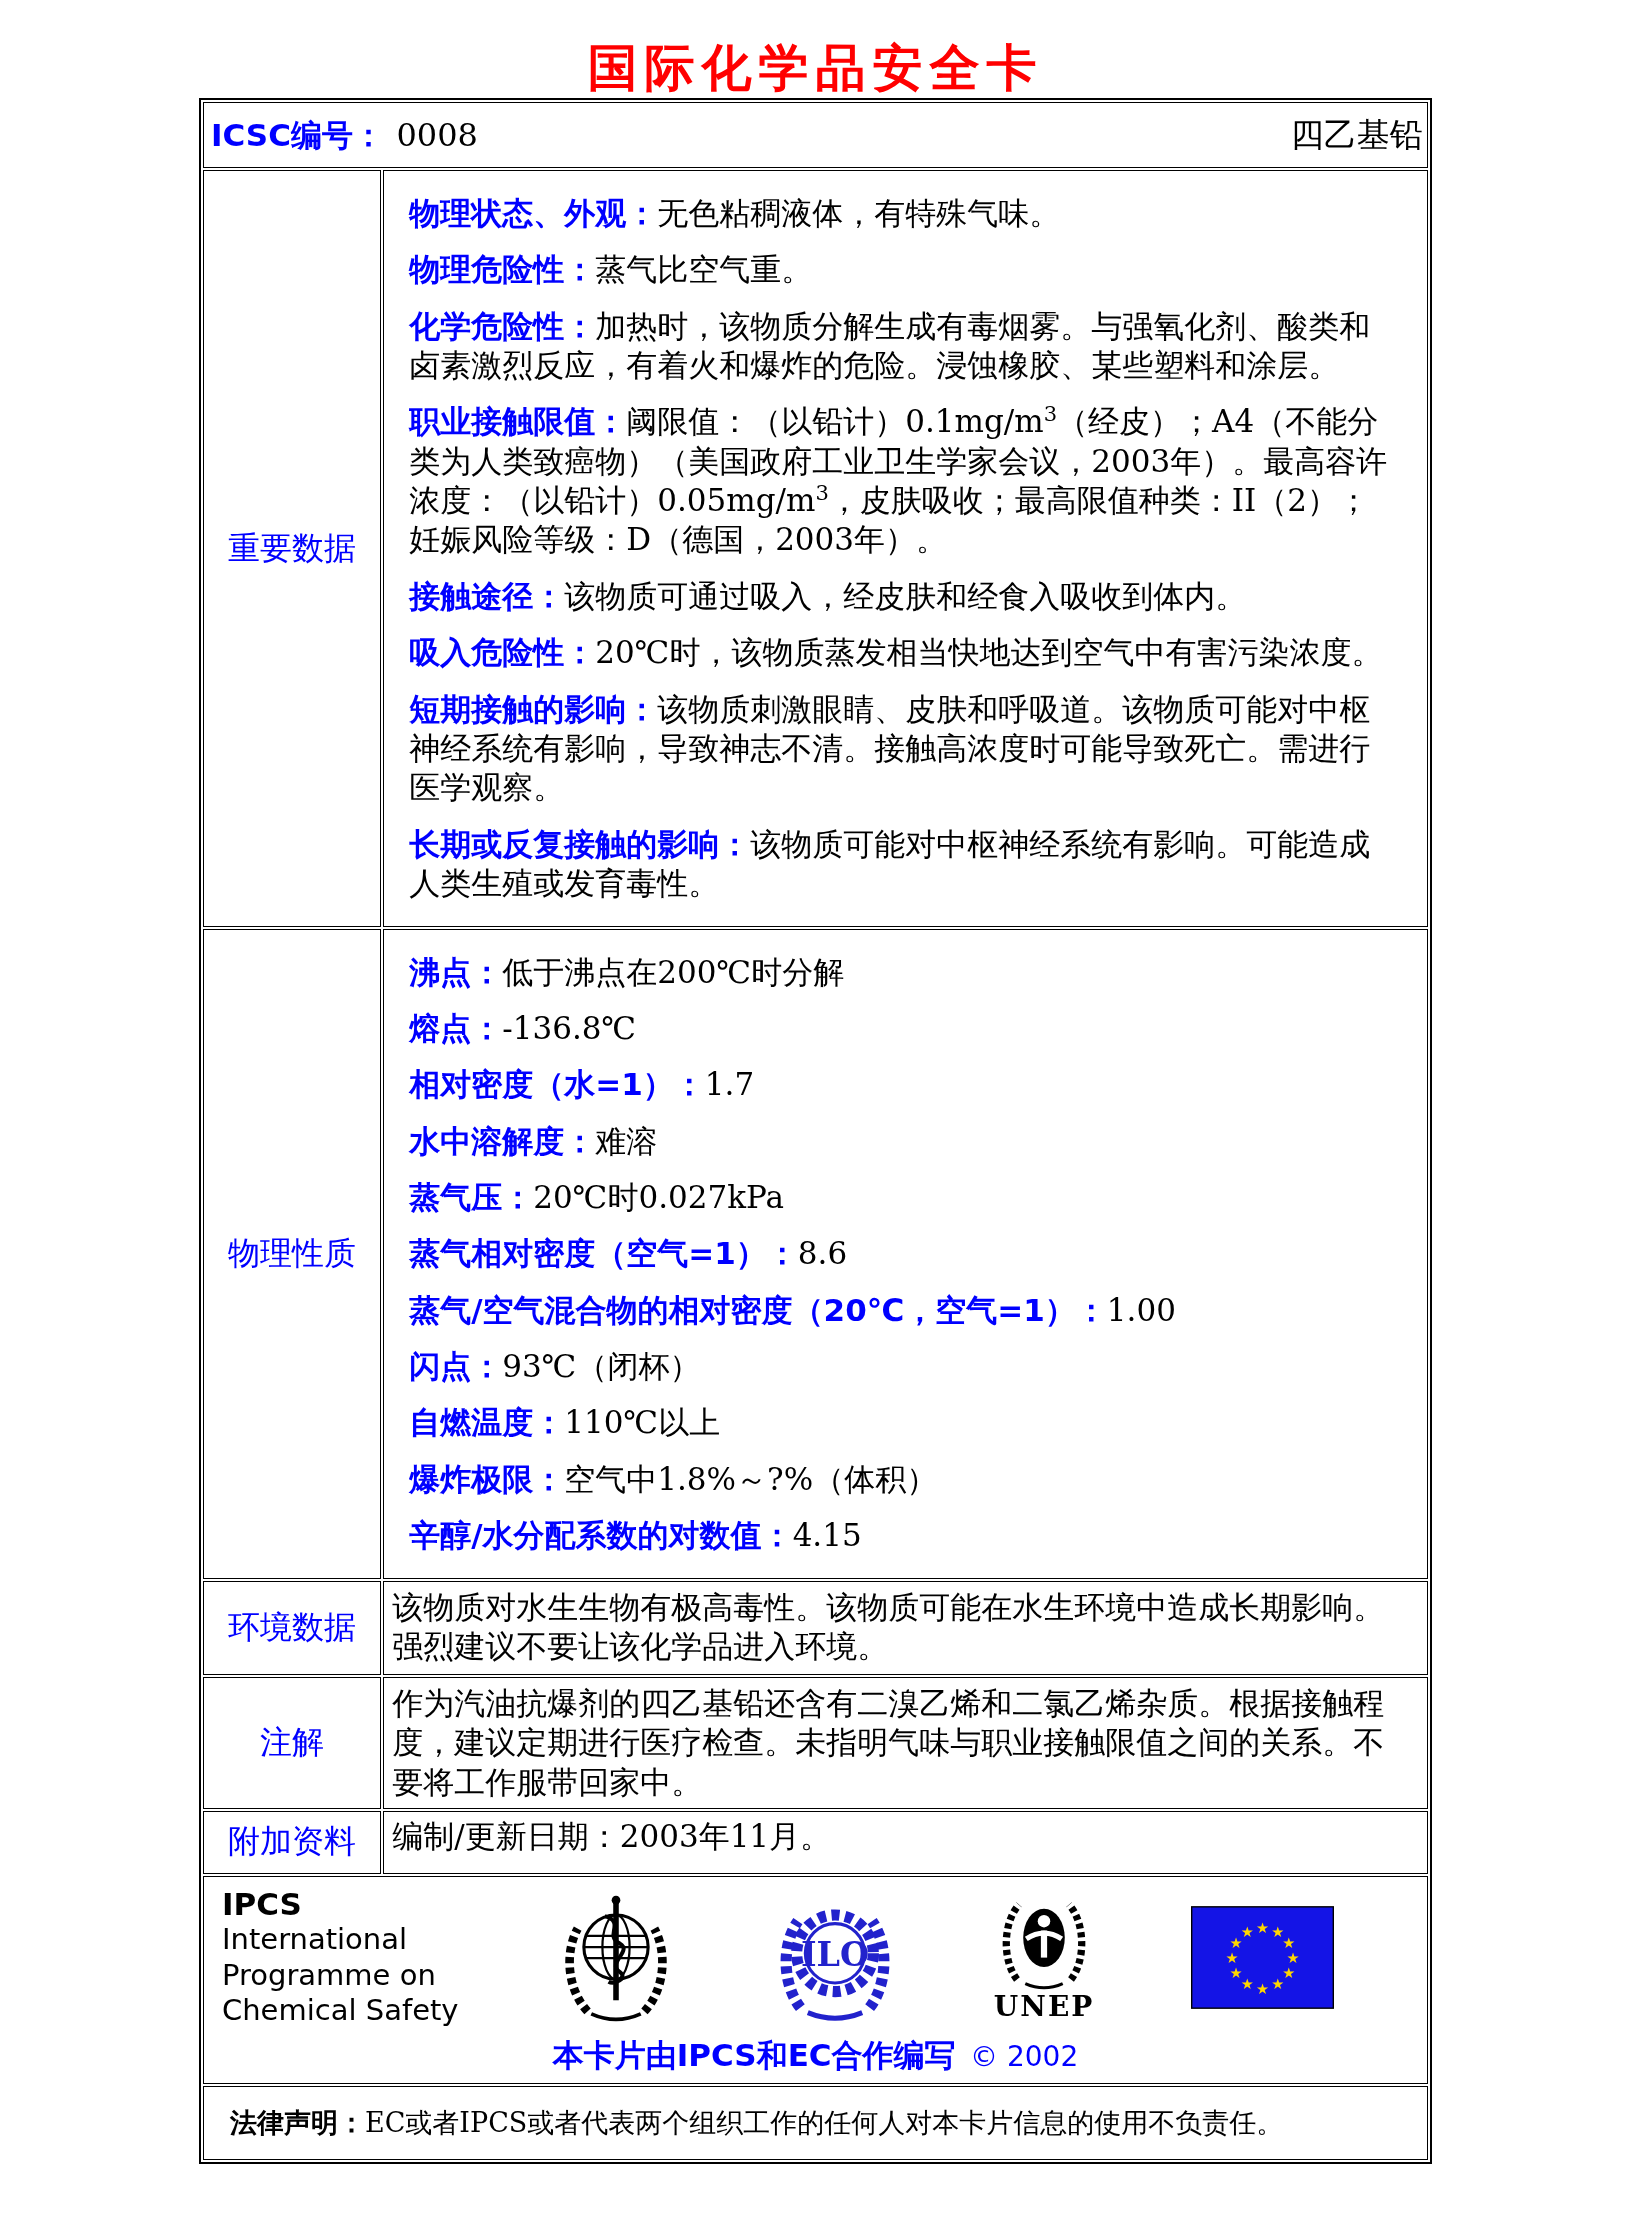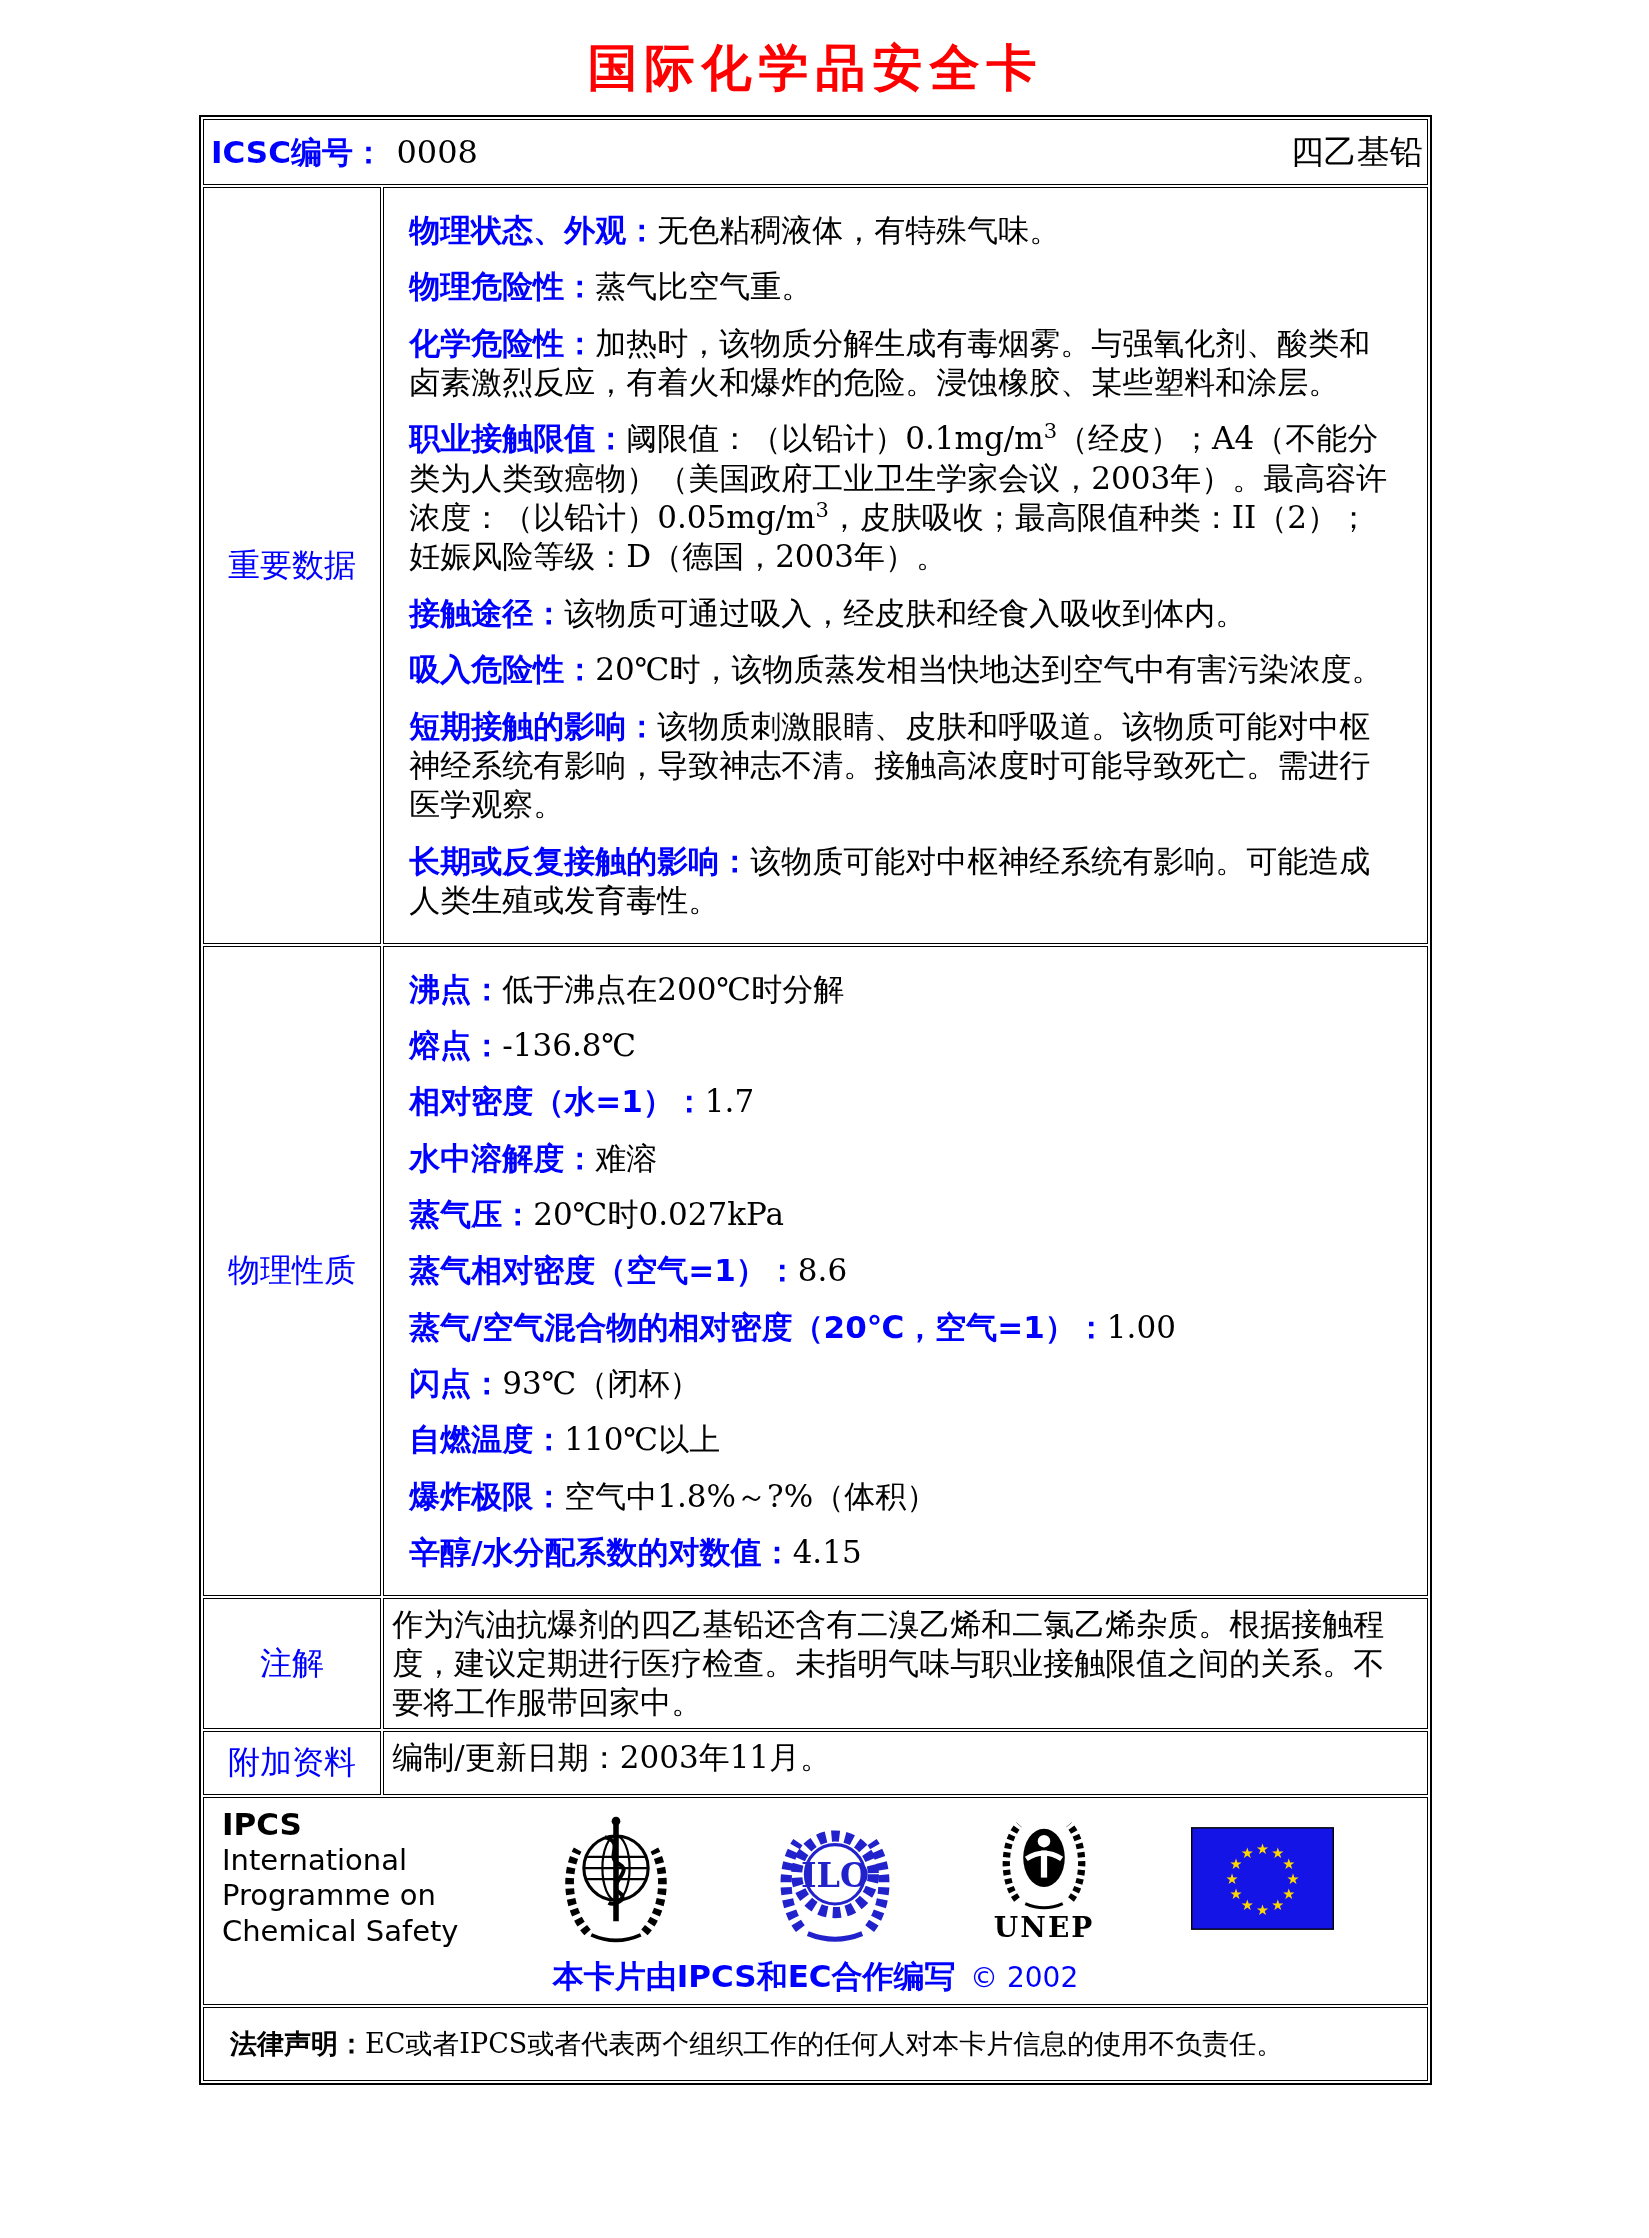--- a/index.html
+++ b/index.html
@@ -1,20 +1,20 @@
 <!DOCTYPE html>
 <html style="font-size:11px"><head>
 <meta charset="utf-8">
 <style>
   html,body{margin:0;padding:0;background:#ffffff;}
   body{width:1649px;height:2239px;font-family:"DejaVu Serif","Liberation Serif",serif;color:#000;}
   .page{position:relative;width:1649px;height:2239px;overflow:hidden;}
 
   .main-title{
-    margin:40px 217px 20px 199px;
+    margin:40px 217px 3px 199px;
     text-align:center;
     color:#ff0000;
     font-size:50px;
     font-weight:bold;
     letter-spacing:7px;
     font-family:"DejaVu Serif","Liberation Serif",serif;
     line-height:1.1;
   }
 
   table.card{
@@ -124,20 +124,24 @@
             <div class="para"><span class="plabel">蒸气压：</span><span>20℃时0.027kPa</span></div>
             <div class="para"><span class="plabel">蒸气相对密度（空气=1）：</span><span>8.6</span></div>
             <div class="para"><span class="plabel">蒸气/空气混合物的相对密度（20℃，空气=1）：</span><span>1.00</span></div>
             <div class="para"><span class="plabel">闪点：</span><span>93℃（闭杯）</span></div>
             <div class="para"><span class="plabel">自燃温度：</span><span>110℃以上</span></div>
             <div class="para"><span class="plabel">爆炸极限：</span><span>空气中1.8%～?%（体积）</span></div>
             <div class="para"><span class="plabel">辛醇/水分配系数的对数值：</span><span>4.15</span></div>
           </td>
     </tr>
 
+    <tr>
+      <td class="row-label">环境数据</td>
+      <td class="content env-cell">该物质对水生生物有极高毒性。该物质可能在水生环境中造成长期影响。强烈建议不要让该化学品进入环境。</td>
+    </tr>
 
     <tr>
       <td class="row-label">注解</td>
       <td class="content notes-cell">作为汽油抗爆剂的四乙基铅还含有二溴乙烯和二氯乙烯杂质。根据接触程度，建议定期进行医疗检查。未指明气味与职业接触限值之间的关系。不要将工作服带回家中。</td>
     </tr>
 
     <tr>
       <td class="row-label">附加资料</td>
       <td class="content add-cell">编制/更新日期：2003年11月。</td>
     </tr>

